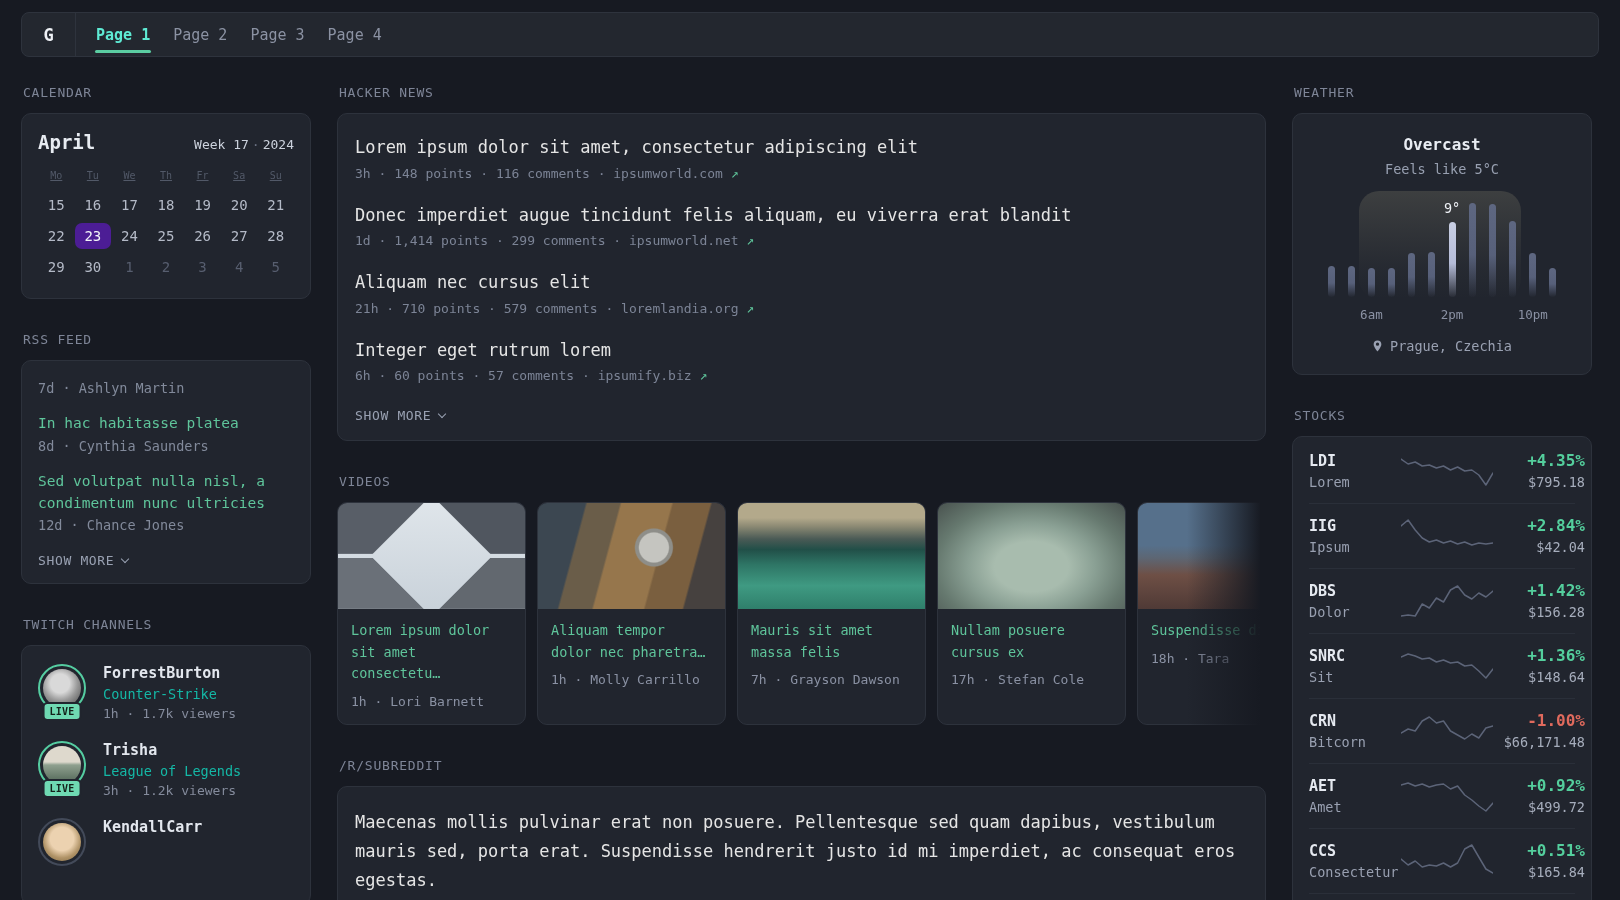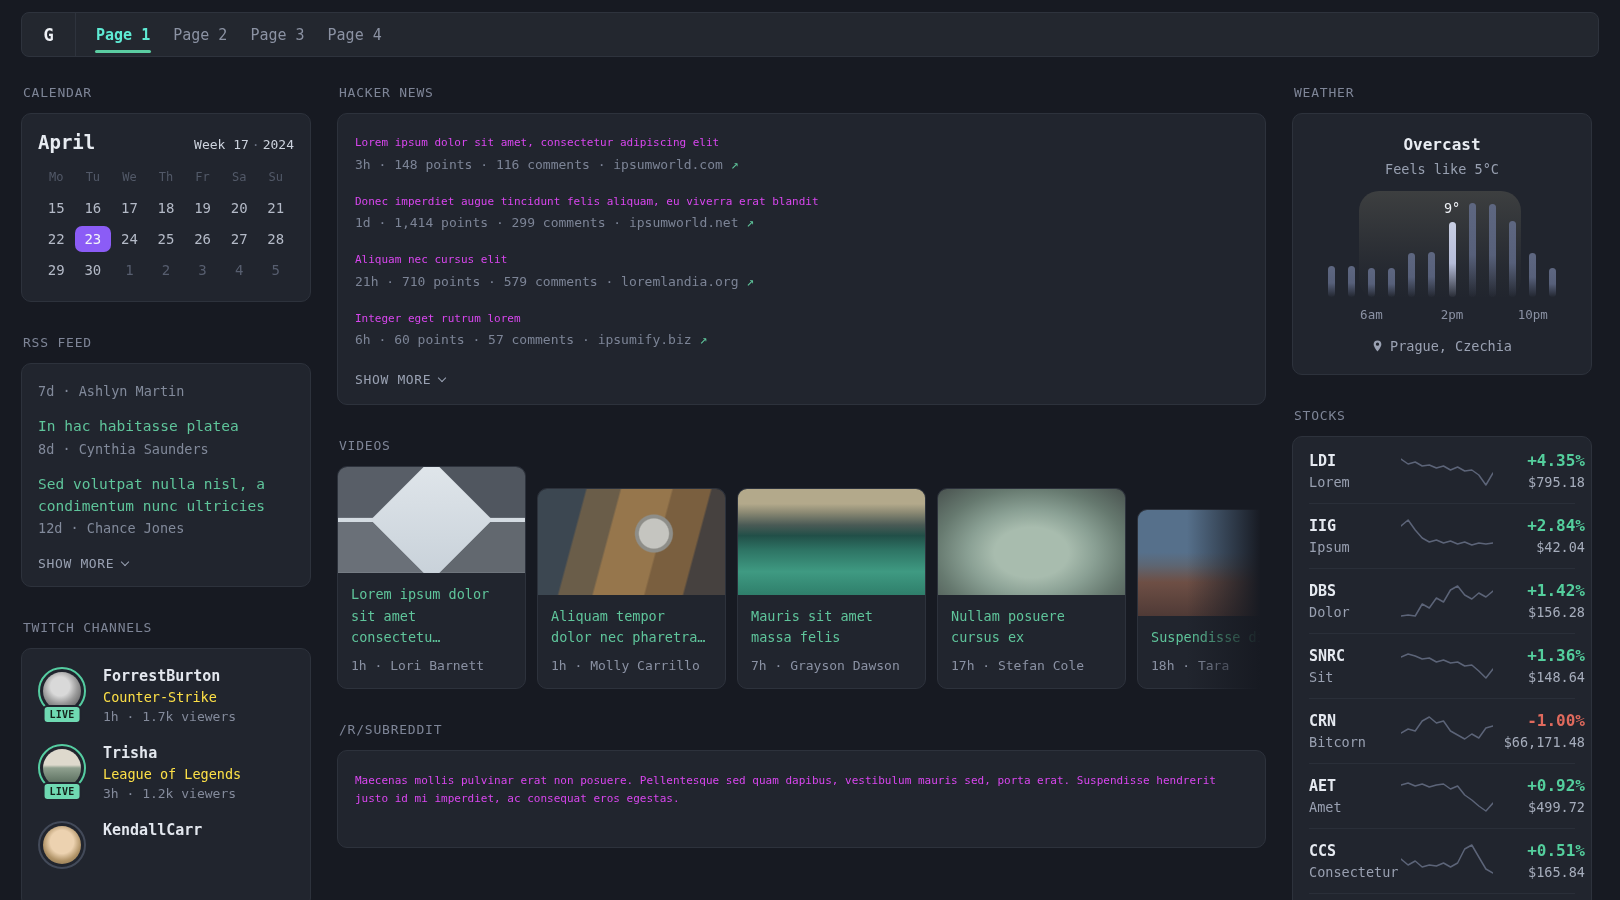--- a/index.html
+++ b/index.html
@@ -28,24 +28,24 @@
   .card { background:#21252e; border:1px solid #2d323c; border-radius:10px; }
 
   
   .cal { padding:17px 16px 18px; }
   .cal-head { display:flex; justify-content:space-between; align-items:baseline; }
   .cal-month { color:#e7ebf1; font-size:19px; font-weight:bold; }
   .cal-week { font-size:13px; color:#ccd2dd; }
   .cal-week .sep { color:#6a7182; padding:0 3px; }
   .cal-grid { display:grid; grid-template-columns:repeat(7,1fr); row-gap:5px;
               margin-top:17px; text-align:center; }
-  .cal-dow { color:#525968; font-size:12px; padding-bottom:6px; }
+  .cal-dow { color:#525968; font-size:10px; padding-bottom:6px;text-decoration:underline; }
   .cal-day { color:#b4bac7; font-size:14px; padding:5px 0; border-radius:7px; }
   .cal-day.muted { color:#575e6f; }
-  .cal-day.today { background:#8b5cf6; color:#f2f4f8; }
+  .cal-day.today { background:#4c1d95; color:#f2f4f8; }
 
   
   .rss { padding:16px 16px 14px; }
   .rss-item { margin-bottom:17px; cursor:pointer; }
   .rss-title { color:#5fc59b; font-size:14.5px; line-height:1.5; }
   .rss-item:first-child .rss-title { color:#b7bec9; }
   .rss-meta { color:#828a9b; font-size:13.5px; margin-top:3px; }
 
   .show-more { color:#99a1b2; font-size:13px; letter-spacing:.05em; cursor:pointer;
                display:inline-flex; align-items:center;text-align:right; }
@@ -61,34 +61,34 @@
              display:flex; align-items:center; justify-content:center; }
   .tw-row.offline .tw-ring { border-color:#434a59; }
   .tw-av { width:38px; height:38px; border-radius:50%; }
   .av-1 { background:radial-gradient(circle at 45% 38%,#d9d9d9 0 30%,#999 55%,#3f3f3f 100%); }
   .av-2 { background:linear-gradient(180deg,#ded9cd 0 42%,#8fa08f 50%,#4e6353 100%); }
   .av-3 { background:radial-gradient(circle at 50% 42%,#ecd2b0 0 40%,#b09367 65%,#77623f 100%); }
   .live-badge { position:absolute; left:50%; transform:translateX(-50%); bottom:-9px;
                 background:#6fd9b2; color:#14211a; font-size:10px; font-weight:bold;
                 padding:2px 5px; border-radius:5px; border:2px solid #21252e; letter-spacing:.02em; }
   .tw-name { color:#e3e7ee; font-size:15px; font-weight:bold; }
-  .tw-game { color:#fde047; font-size:13.5px; margin-top:4px; }
+  .tw-game { color:#14b8a6; font-size:13.5px; margin-top:4px; }
   .tw-meta { color:#848c9c; color:#848b9c; font-size:13px; margin-top:4px; }
 
   
   .hn { padding:21px 17px 16px; }
   .hn-item { margin-bottom:22px; }
-  .hn-title { color:#d946ef; font-size:11px; line-height:1.5; cursor:pointer; }
+  .hn-title { color:#e5e5e5; font-size:17px; line-height:1.5; cursor:pointer; }
   .hn-meta { color:#7c8496; font-size:13px; margin-top:5px; }
   .hn-domain { color:#7c8496; cursor:pointer; }
   .hn-arrow { color:#5fc59b; }
   .reddit .hn-title { line-height:1.7; }
 
   
-  .videos-row { position:relative; display:flex; gap:11px; overflow:hidden;align-items:flex-end; }
+  .videos-row { position:relative; display:flex; gap:11px; overflow:hidden; }
   .video-card { width:189px; flex:none; background:#21252e; border:1px solid #2d323c;
                 border-radius:10px; cursor:pointer; }
   .thumb { height:106px; border-radius:9px 9px 0 0; }
   .t1 { background:
         linear-gradient(135deg,#585e67 0 62%,transparent 63%) no-repeat 0 0 / 46% 48%,
         linear-gradient(225deg,#50565f 0 62%,transparent 63%) no-repeat 100% 0 / 46% 48%,
         linear-gradient(45deg,#6a7078 0 62%,transparent 63%) no-repeat 0 100% / 46% 48%,
         linear-gradient(315deg,#62686f 0 62%,transparent 63%) no-repeat 100% 100% / 46% 48%,
         linear-gradient(180deg,#dfe5ea,#c9d2da); }
   .t2 { background:

